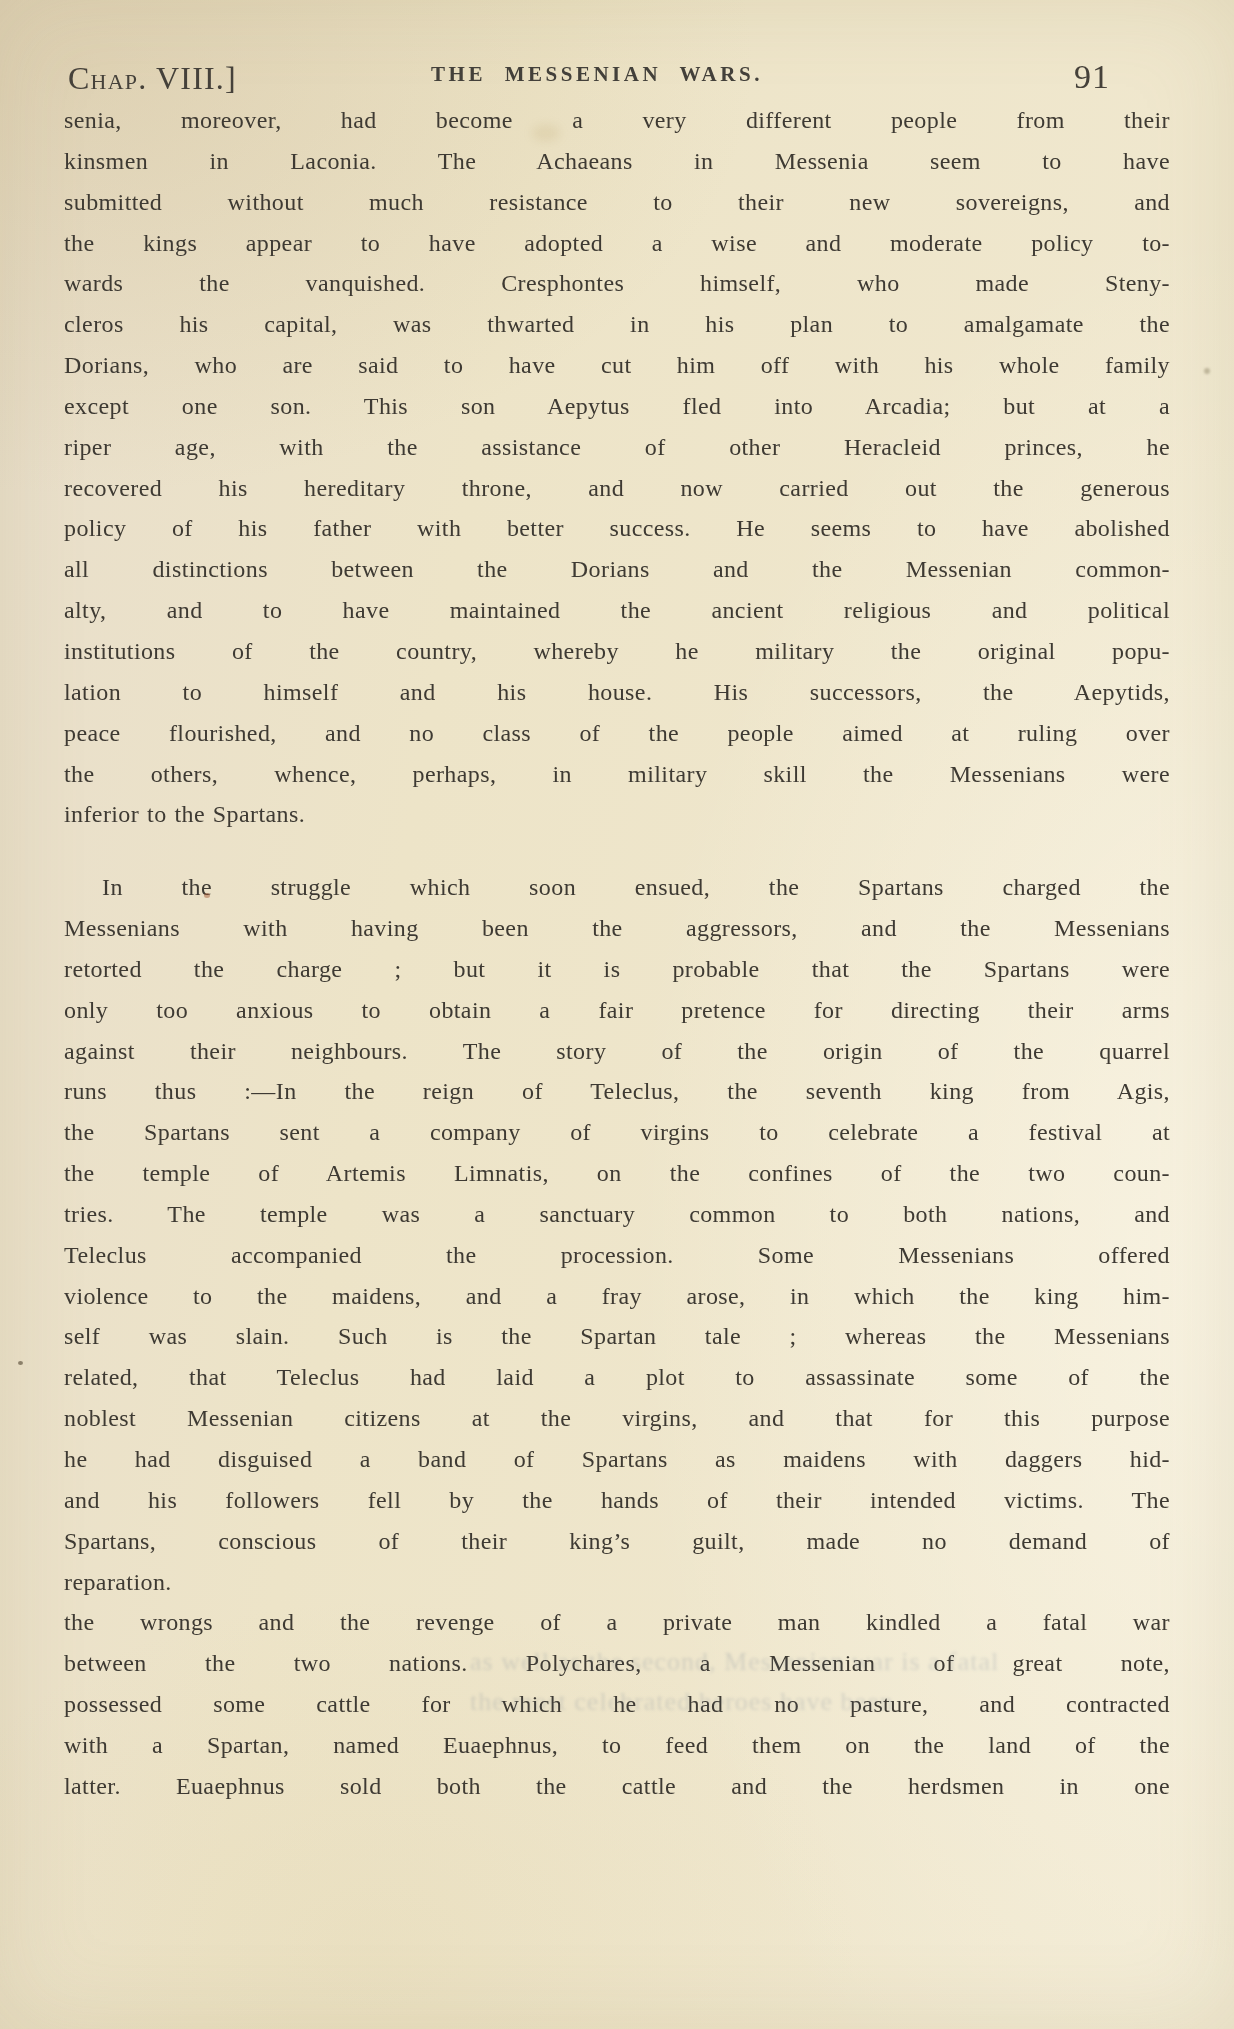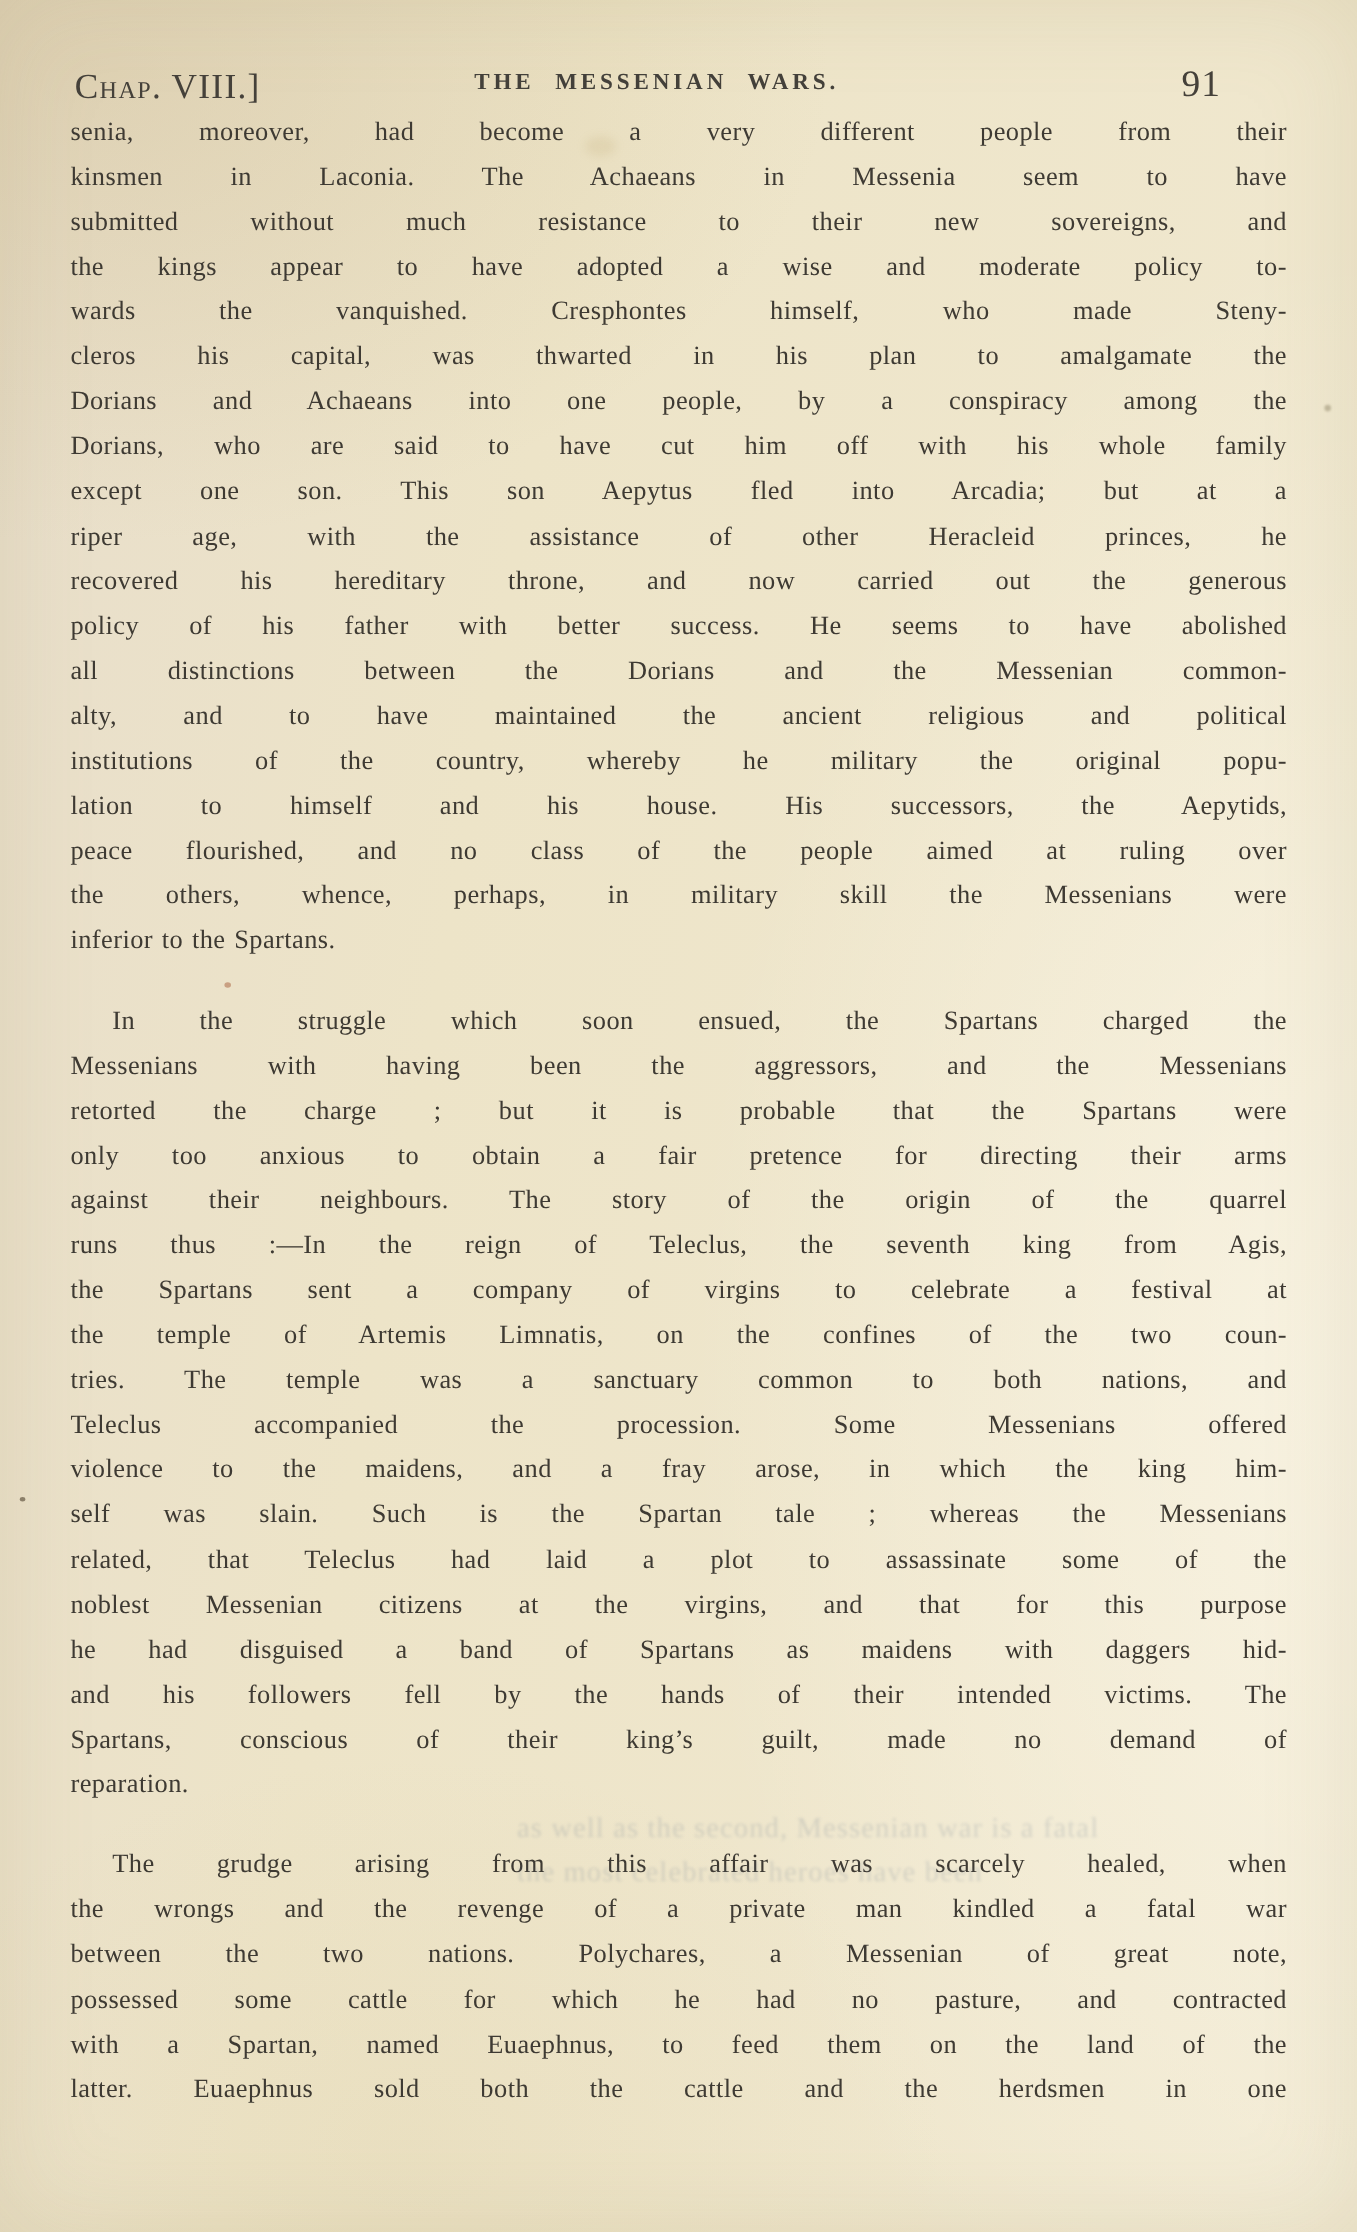--- a/index.html
+++ b/index.html
@@ -53,21 +53,20 @@
     <span class="pagenum">91</span>
   </div>
 
   <div class="body">
       <div class="line">senia, moreover, had become a very different people from their</div>
       <div class="line">kinsmen in Laconia.  The Achaeans in Messenia seem to have</div>
       <div class="line">submitted without much resistance to their new sovereigns, and</div>
       <div class="line">the kings appear to have adopted a wise and moderate policy to-</div>
       <div class="line">wards the vanquished.  Cresphontes himself, who made Steny-</div>
       <div class="line">cleros his capital, was thwarted in his plan to amalgamate the</div>
-      <div class="line">Dorians and Achaeans into one people, by a conspiracy among the</div>
       <div class="line">Dorians, who are said to have cut him off with his whole family</div>
       <div class="line">except one son.  This son Aepytus fled into Arcadia; but at a</div>
       <div class="line">riper age, with the assistance of other Heracleid princes, he</div>
       <div class="line">recovered his hereditary throne, and now carried out the generous</div>
       <div class="line">policy of his father with better success.  He seems to have abolished</div>
       <div class="line">all distinctions between the Dorians and the Messenian common-</div>
       <div class="line">alty, and to have maintained the ancient religious and political</div>
       <div class="line">institutions of the country, whereby he military the original popu-</div>
       <div class="line">lation to himself and his house.  His successors, the Aepytids,</div>
       <div class="line">peace flourished, and no class of the people aimed at ruling over</div>
@@ -84,21 +83,20 @@
       <div class="line">tries.  The temple was a sanctuary common to both nations, and</div>
       <div class="line">Teleclus accompanied the procession.  Some Messenians offered</div>
       <div class="line">violence to the maidens, and a fray arose, in which the king him-</div>
       <div class="line">self was slain.  Such is the Spartan tale ; whereas the Messenians</div>
       <div class="line">related, that Teleclus had laid a plot to assassinate some of the</div>
       <div class="line">noblest Messenian citizens at the virgins, and that for this purpose</div>
       <div class="line">he had disguised a band of Spartans as maidens with daggers hid-</div>
       <div class="line">and his followers fell by the hands of their intended victims.  The</div>
       <div class="line">Spartans, conscious of their king’s guilt, made no demand of</div>
       <div class="line pl">reparation.</div>
-      <div class="line ind">The grudge arising from this affair was scarcely healed, when</div>
       <div class="line">the wrongs and the revenge of a private man kindled a fatal war</div>
       <div class="line">between the two nations.  Polychares, a Messenian of great note,</div>
       <div class="line">possessed some cattle for which he had no pasture, and contracted</div>
       <div class="line">with a Spartan, named Euaephnus, to feed them on the land of the</div>
       <div class="line">latter.  Euaephnus sold both the cattle and the herdsmen in one</div>
     </div>
 
   <div class="ghost">
       <div>as well as the second, Messenian war is a fatal</div>
       <div>the most celebrated heroes have been</div>

